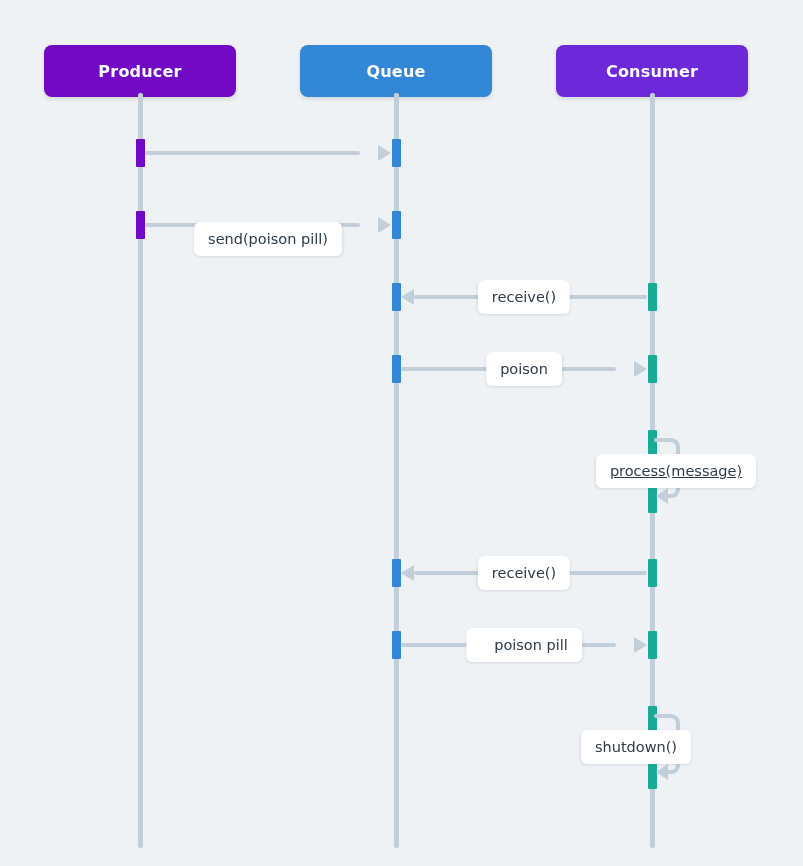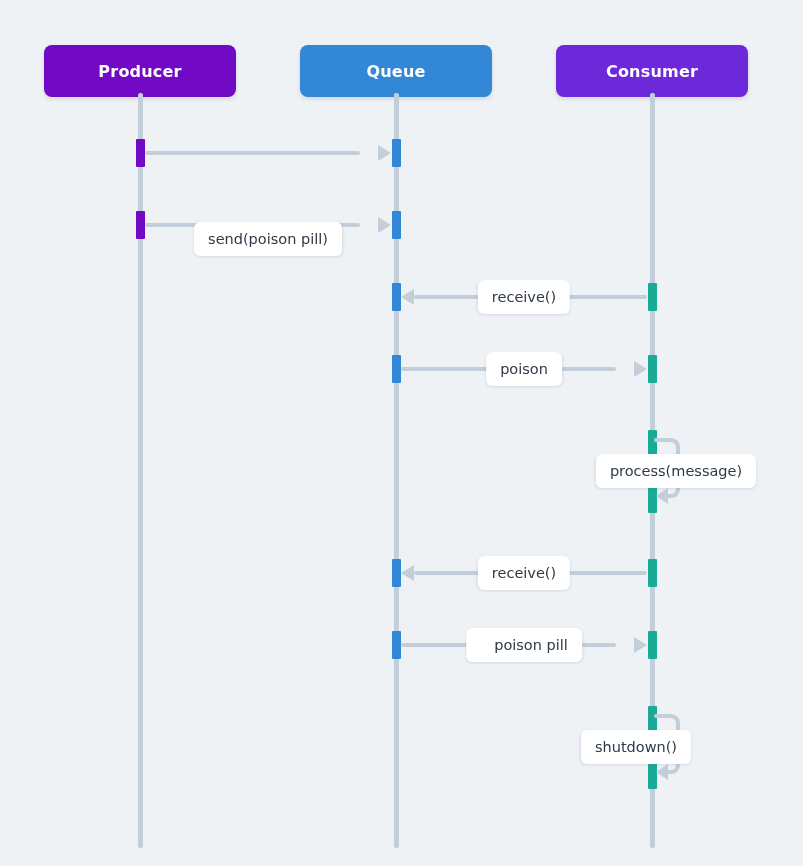--- a/index.html
+++ b/index.html
@@ -152,21 +152,21 @@
   <div class="msg-label" style="left:524px; top:280px;">receive()</div>
 
   <div class="msg-line" style="left:401px; top:367px; width:215px;"></div>
   <div class="arrowhead right" style="left:634px; top:361px;"></div>
   <div class="msg-label" style="left:524px; top:352px;">poison</div>
 
   <svg class="selfloop" width="40" height="70" style="left:656px; top:434px;">
     <path d="M 0 6 L 14 6 Q 22 6 22 14 L 22 54 Q 22 62 14 62 L 10 62" fill="none" stroke="#c2ced9" stroke-width="4" stroke-linecap="round"></path>
     <polygon points="12,54 12,70 0,62" fill="#c2ced9"></polygon>
   </svg>
-  <div class="msg-label" style="left:676px; top:454px;">process(message)</div>
+  <div class="msg-label" style="left:676px; top:454px;text-decoration:underline;">process(message)</div>
 
   <div class="msg-line" style="left:414px; top:571px; width:233px;"></div>
   <div class="arrowhead left" style="left:401px; top:565px;"></div>
   <div class="msg-label" style="left:524px; top:556px;">receive()</div>
 
   <div class="msg-line" style="left:401px; top:643px; width:215px;"></div>
   <div class="arrowhead right" style="left:634px; top:637px;"></div>
   <div class="msg-label" style="left:524px; top:628px;padding-left:28px;">poison pill</div>
 
   <svg class="selfloop" width="40" height="70" style="left:656px; top:710px;">

